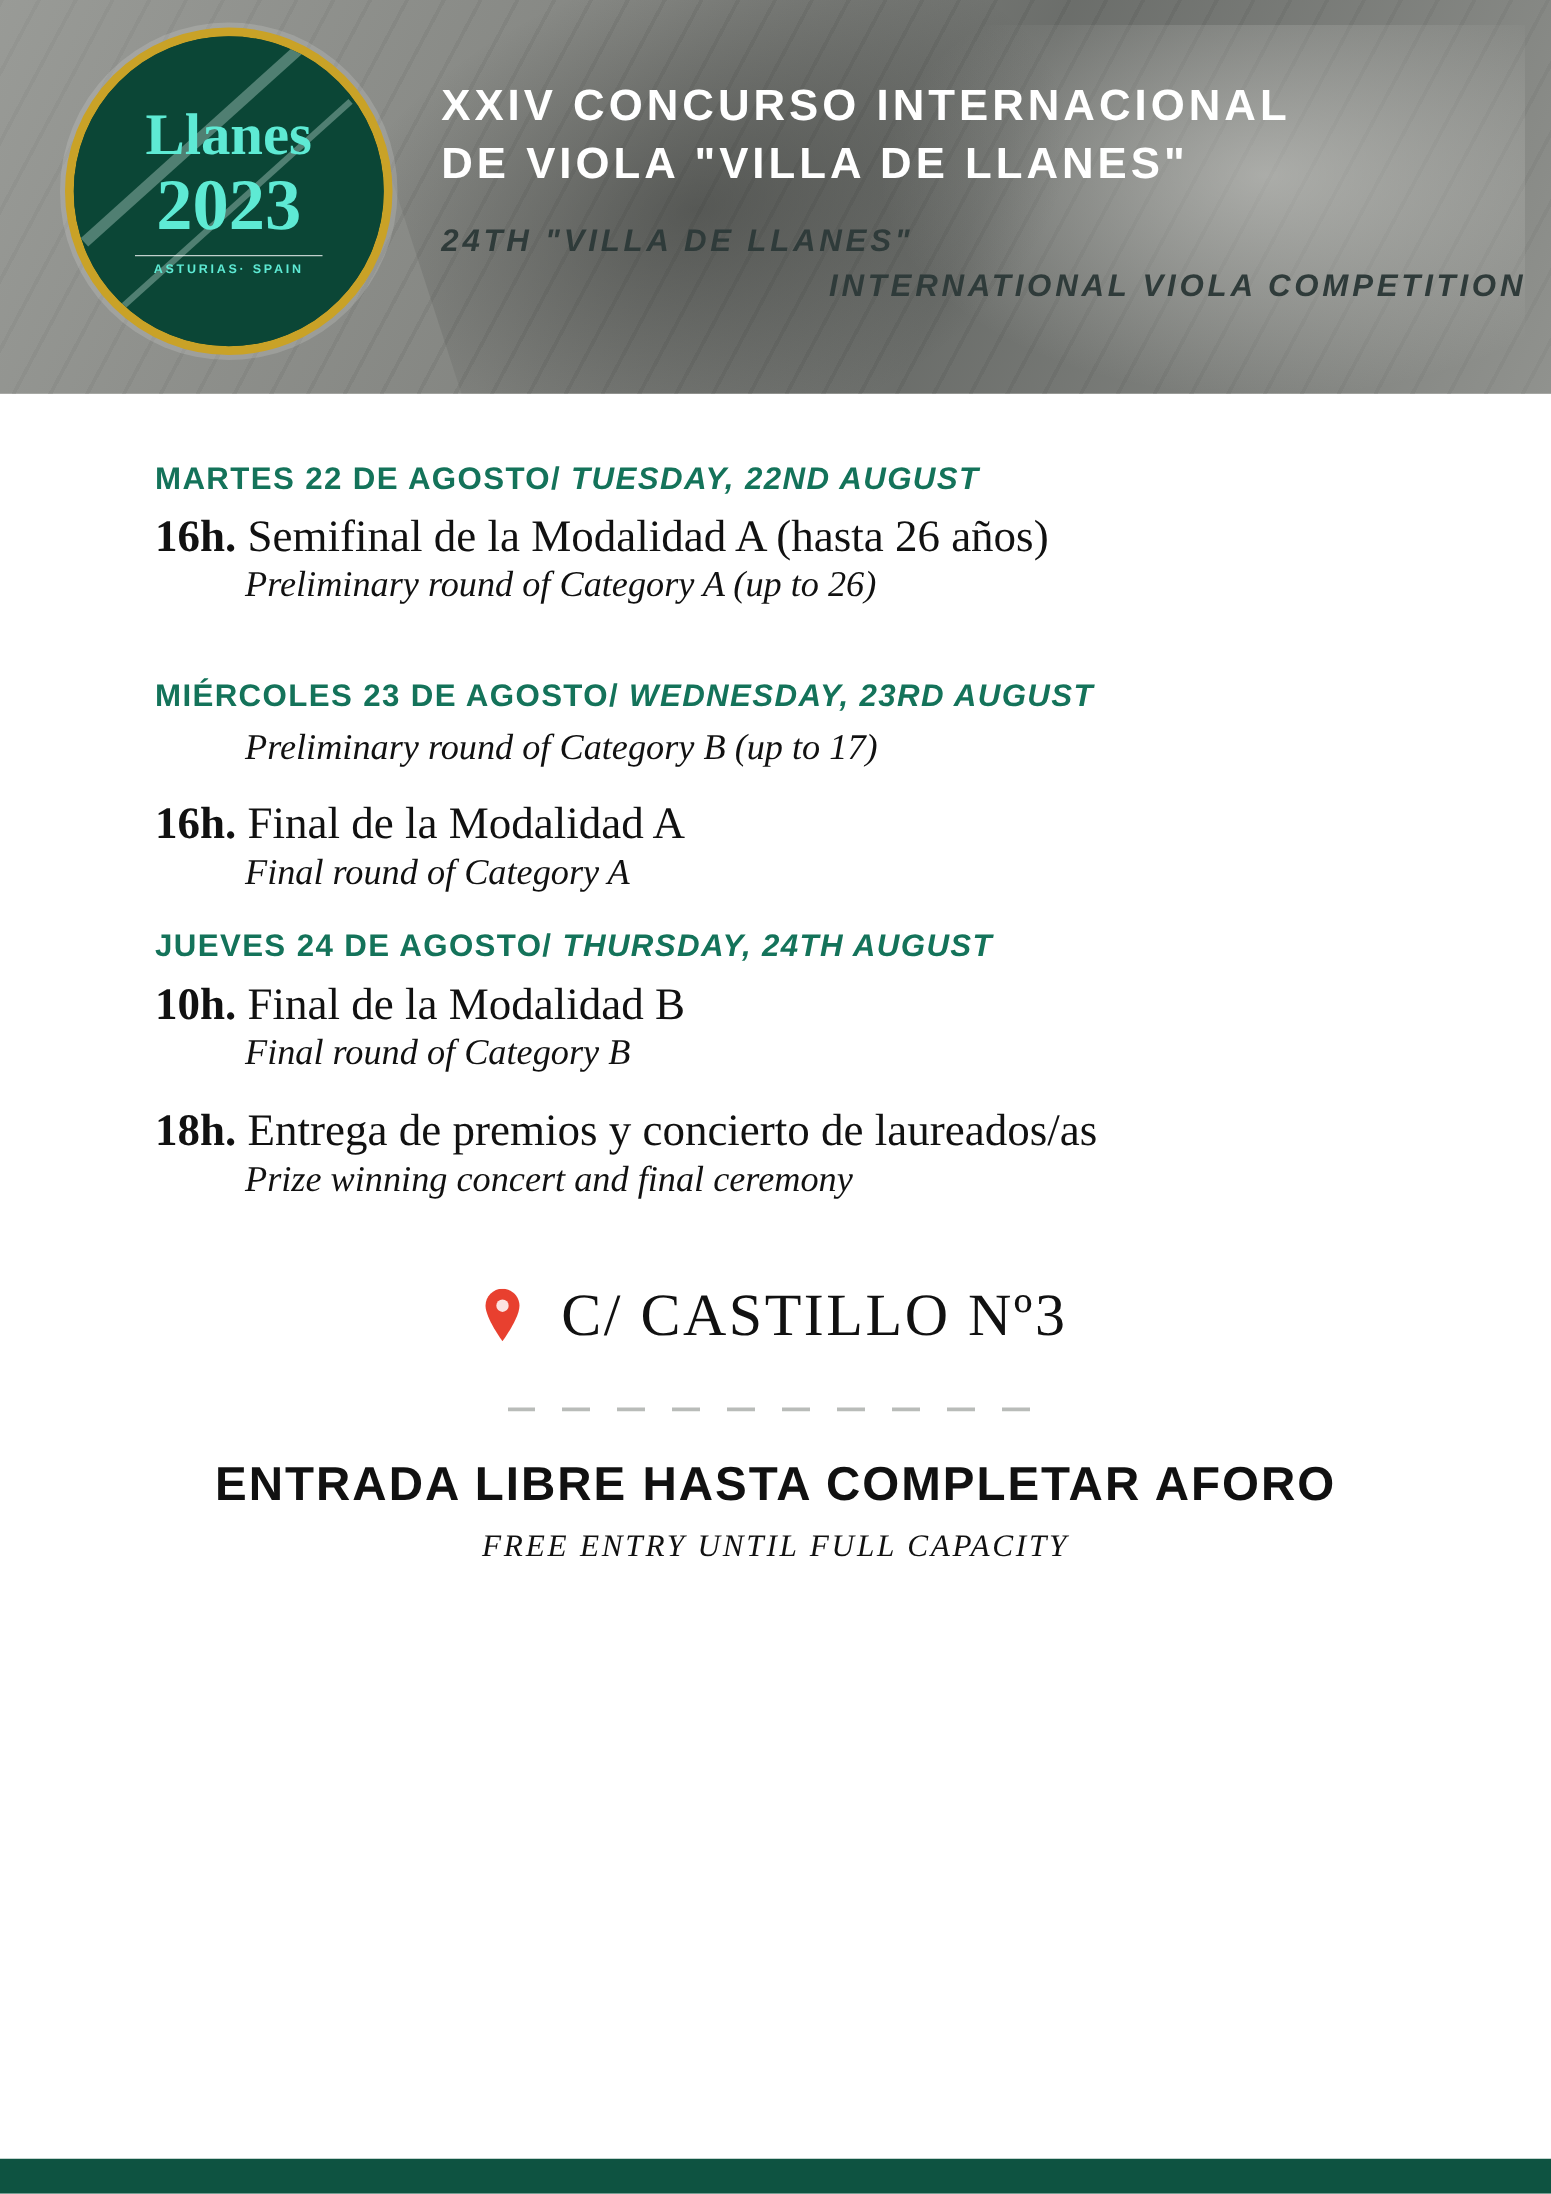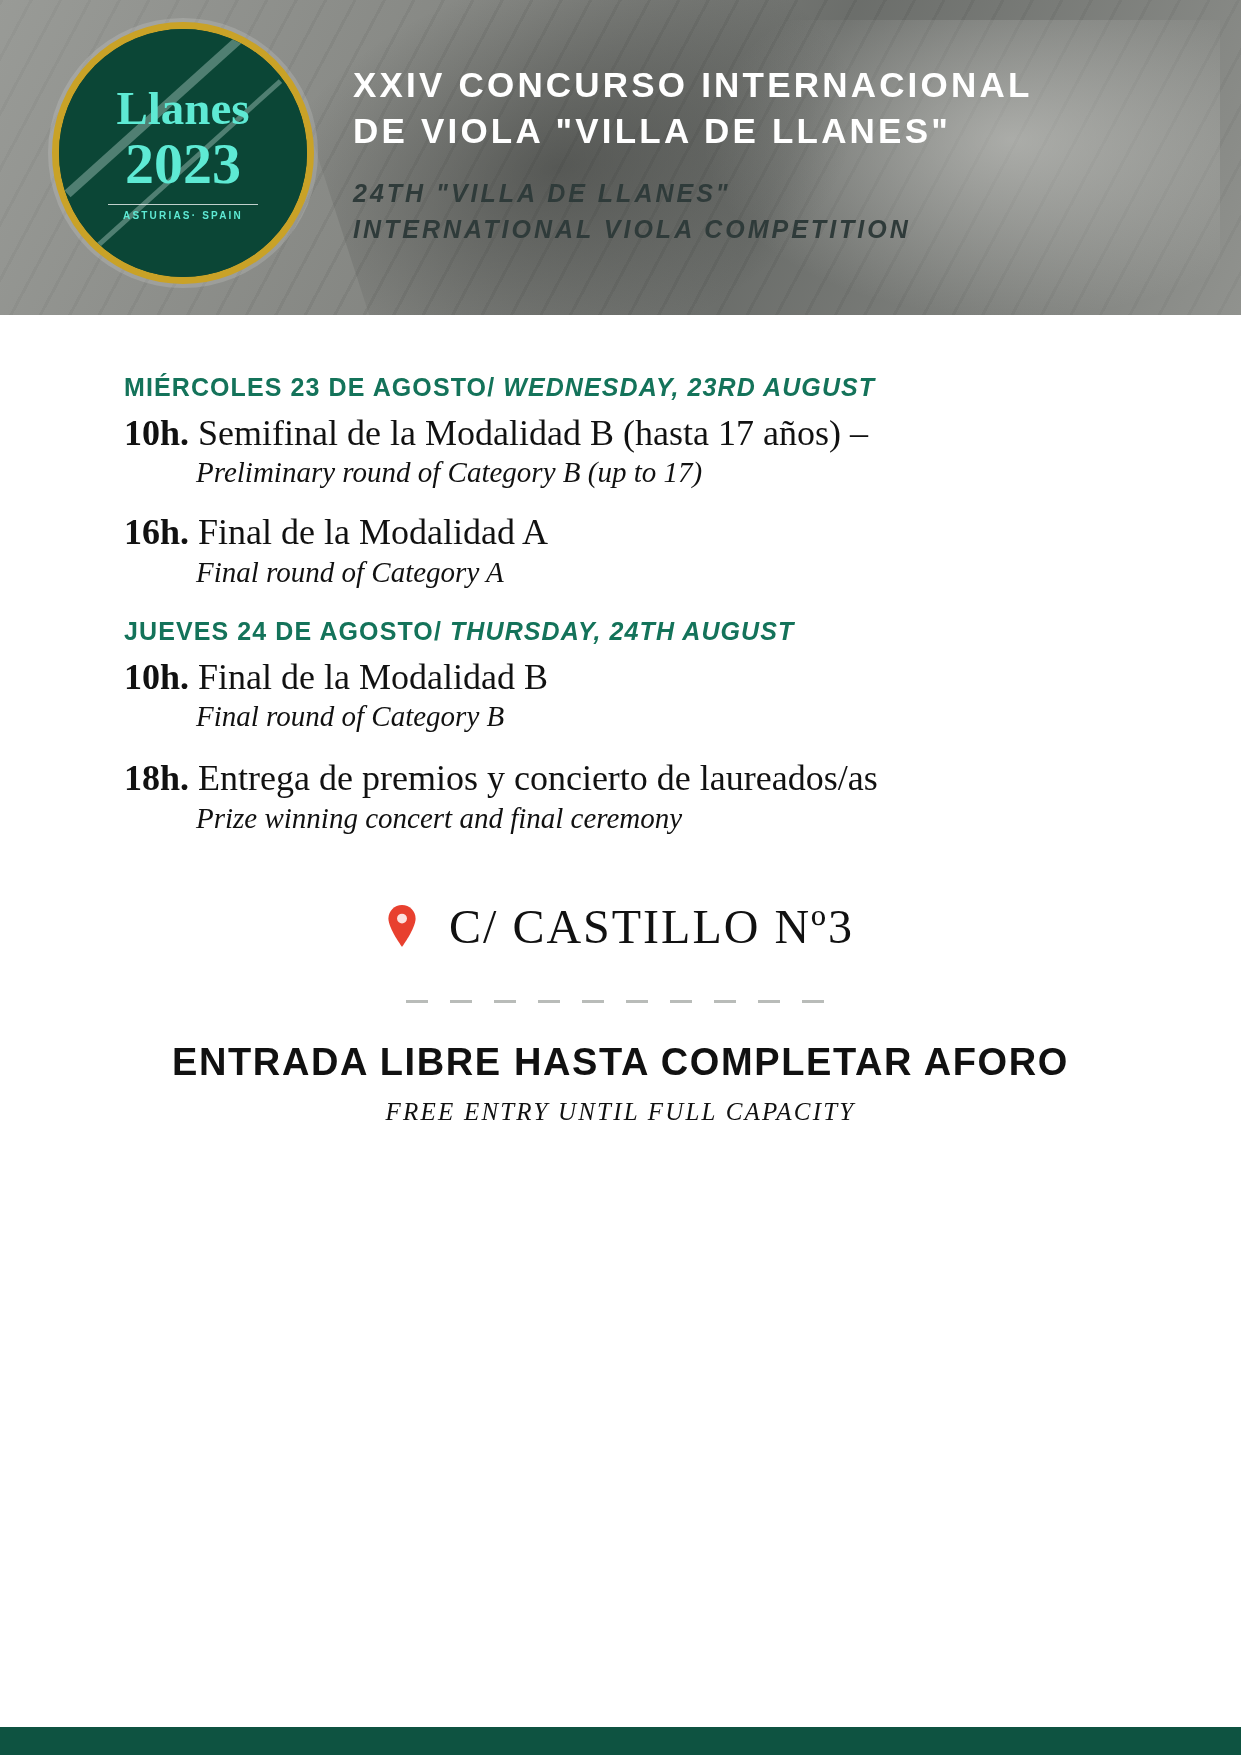--- a/index.html
+++ b/index.html
@@ -254,36 +254,44 @@
       <div class="logo-llanes">Llanes</div>
       <div class="logo-year">2023</div>
       <div class="logo-sub">ASTURIAS· SPAIN</div>
     </div>
   </div>
 
   <div class="header-titles">
     <div class="title-es">XXIV CONCURSO INTERNACIONAL</div>
     <div class="title-es">DE VIOLA "VILLA DE LLANES"</div>
     <div class="title-en">24TH "VILLA DE LLANES"</div>
-    <div class="title-en" style="margin-top:0;">INTERNATIONAL VIOLA COMPETITION</div>
+    <div class="title-en" style="margin-top:0;text-align:right;">INTERNATIONAL VIOLA COMPETITION</div>
   </div>
 </div>
 
 <div class="program">
 
+  <div class="day-block" style="margin-top:54px;">
+    <div class="day-head">
+      <span>MARTES 22 DE AGOSTO/</span><span class="en"> TUESDAY, 22ND AUGUST</span>
+    </div>
+    <div class="event">
+      <div class="event-es">
+        <span class="time">16h.</span>
+        <span>Semifinal de la Modalidad A (hasta 26 años)</span>
+      </div>
+      <div class="event-en">Preliminary round of Category A (up to 26)</div>
+    </div>
+  </div>
 
   <div class="day-block" style="margin-top:58px;">
     <div class="day-head">
       <span>MIÉRCOLES 23 DE AGOSTO/</span><span class="en"> WEDNESDAY, 23RD AUGUST</span>
     </div>
     <div class="event">
-      <div class="event-es">
-        <span class="time">10h.</span>
-        <span>Semifinal de la Modalidad B (hasta 17 años) –</span>
-      </div>
       <div class="event-en">Preliminary round of Category B (up to 17)</div>
     </div>
     <div class="event" style="margin-top:22px;">
       <div class="event-es">
         <span class="time">16h.</span>
         <span>Final de la Modalidad A</span>
       </div>
       <div class="event-en">Final round of Category A</div>
     </div>
   </div>

